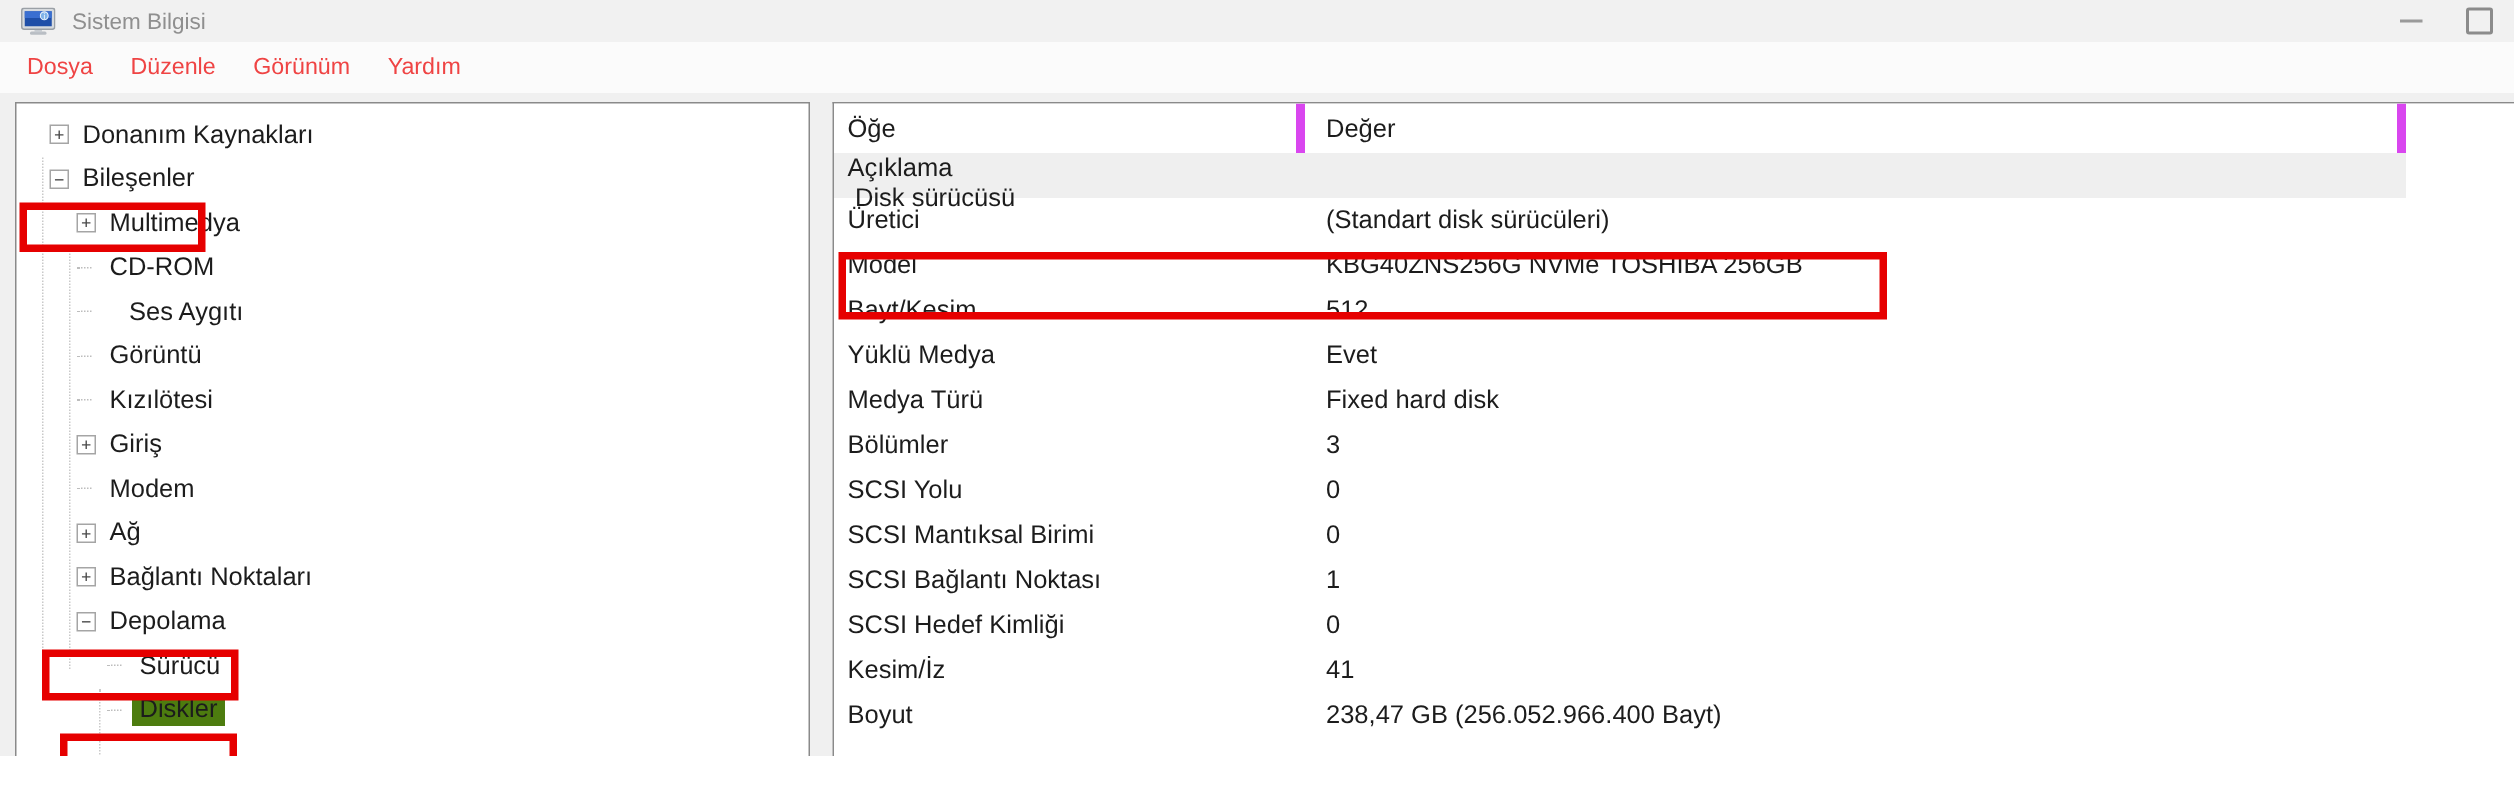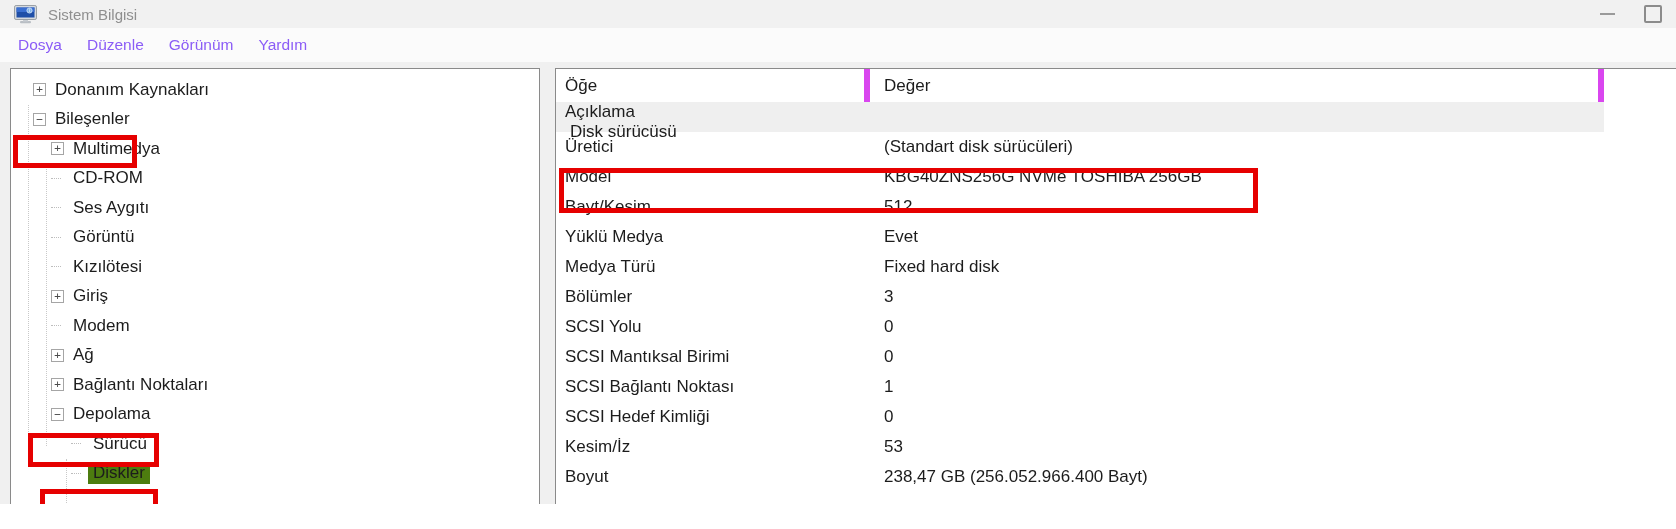--- a/index.html
+++ b/index.html
@@ -18,21 +18,21 @@
   .win-controls{ position:absolute; right:0; top:0; height:28px; display:flex; align-items:center; }
   .btn-min{ width:46px; height:28px; display:flex; align-items:center; justify-content:center; }
   .btn-min .bar{ width:15px; height:2px; background:#9a9a9a; }
   .btn-max{ width:46px; height:28px; display:flex; align-items:center; justify-content:center; }
   .btn-max .box{ width:14px; height:14px; border:2px solid #8b8b8b; border-radius:2px; }
   
   .menubar{
     position:absolute; left:0; top:28px; width:1676px; height:34px;
     background:#fbfbfb; display:flex; align-items:center; padding-left:18px; box-sizing:border-box;
   }
-  .menu-item{ font-size:15.5px; color:#8b5cf6; margin-right:25px; cursor:default; }
+  .menu-item{ font-size:15.5px; color:#ef4444; margin-right:25px; cursor:default; }
   
   .left-panel{
     position:absolute; left:10px; top:68px; width:530px; height:470px;
     background:#fff; border:1px solid #8a8a8a; box-sizing:border-box; overflow:hidden;
   }
   .right-panel{
     position:absolute; left:555px; top:68px; width:1121px; height:470px;
     background:#fff; border-top:1px solid #8a8a8a; border-left:1px solid #8a8a8a;
     box-sizing:border-box; overflow:hidden;
   }
@@ -122,21 +122,21 @@
             <div class="expand-box">+</div>
           </div>
           <span class="tree-label">Multimedya</span>
         </div>
         <div class="tree-row" style="margin-left: 40px;">
           <div class="tree-gutter">
             <div class="stub"></div>
           </div>
           <span class="tree-label">CD-ROM</span>
         </div>
-        <div class="tree-row" style="margin-left: 40px;">
+        <div class="tree-row" style="margin-left: 40px; gap: 13px;">
           <div class="tree-gutter">
             <div class="stub"></div>
           </div>
           <span class="tree-label">Ses Aygıtı</span>
         </div>
         <div class="tree-row" style="margin-left: 40px; text-align: right;">
           <div class="tree-gutter">
             <div class="stub"></div>
           </div>
           <span class="tree-label">Görüntü</span>
@@ -238,21 +238,21 @@
           <div class="grid-row">
             <div class="cell c1">SCSI Bağlantı Noktası</div>
             <div class="cell c2">1</div>
           </div>
           <div class="grid-row">
             <div class="cell c1">SCSI Hedef Kimliği</div>
             <div class="cell c2">0</div>
           </div>
           <div class="grid-row">
             <div class="cell c1">Kesim/İz</div>
-            <div class="cell c2">53</div>
+            <div class="cell c2">41</div>
           </div>
           <div class="grid-row">
             <div class="cell c1">Boyut</div>
             <div class="cell c2">238,47 GB (256.052.966.400 Bayt)</div>
           </div>
         </div>
     </div>
   </div>
 
   <div class="anno" id="anno-bilesenler" style="border-color: rgb(230, 0, 0);"></div>

